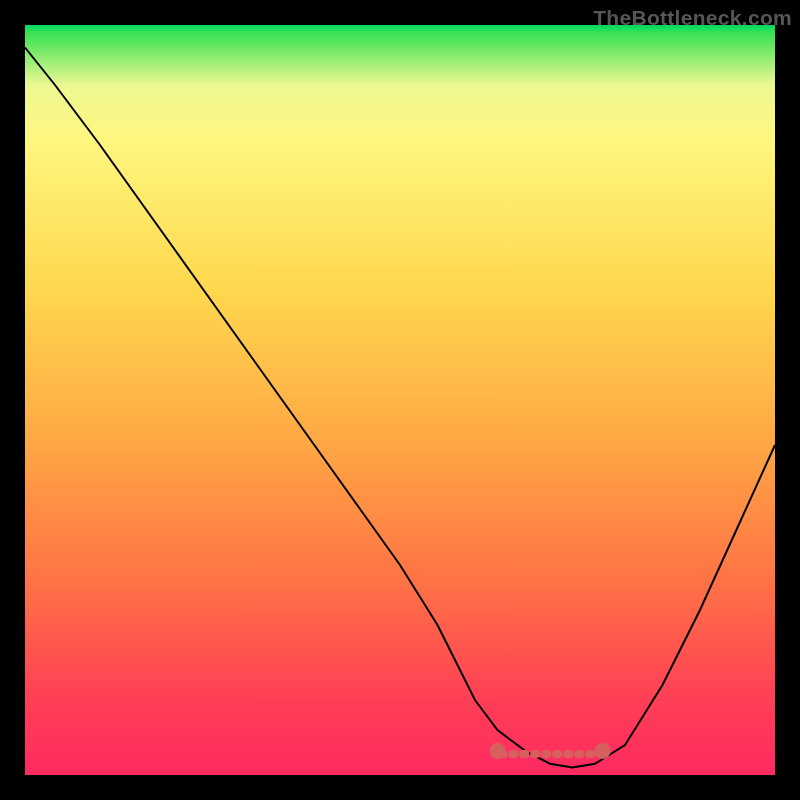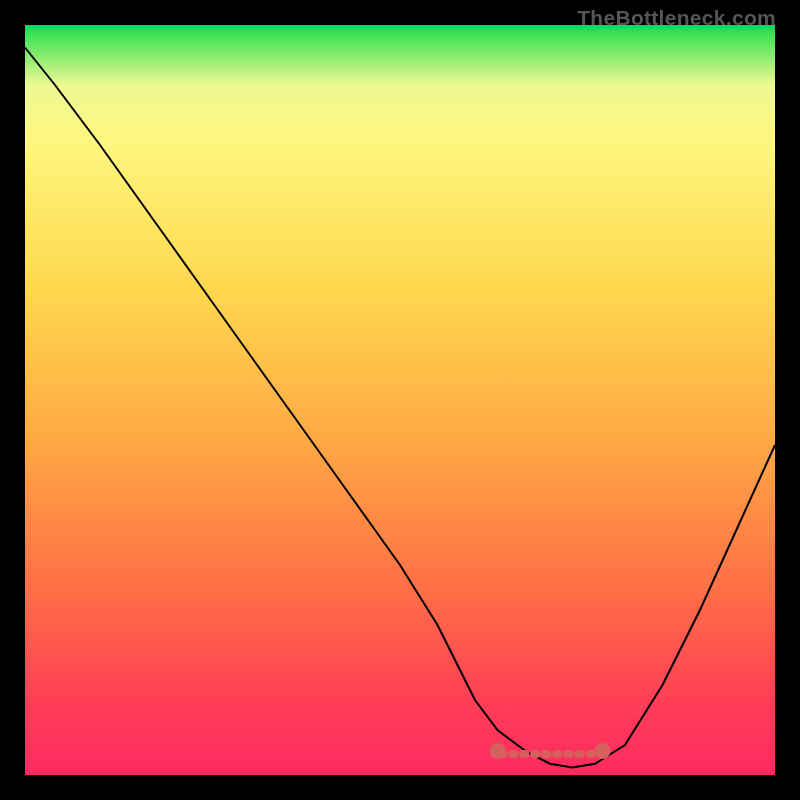--- a/index.html
+++ b/index.html
@@ -1,16 +1,16 @@
 <!DOCTYPE html>
 <html><head>
 <meta charset="utf-8">
 <style>
 body{margin:0;background:#000;width:800px;height:800px;position:relative}
-.brand{position:absolute;top:6px;right:24px;font:bold 21px Arial,sans-serif;color:#565656;letter-spacing:.3px;z-index:3}
+.brand{position:absolute;top:6px;right:8px;font:bold 21px Arial,sans-serif;color:#565656;letter-spacing:.3px;z-index:3}
 .plot{position:absolute;left:25px;top:25px;width:750px;height:750px;overflow:hidden}
 .grad{width:100%;height:100%;background:linear-gradient(#00d665 0%,#37e153 1%,#edf892 8%,#fef780 15%,#ffd84e 35%,#ffa944 55%,#ff7046 75%,#ff3f56 90%,#ff2a61 100%)}
 svg{position:absolute;left:0;top:0}
 .pin{fill:#d6605d}
 </style>
 </head>
 <body>
 
 <div class="brand">TheBottleneck.com</div>
 

